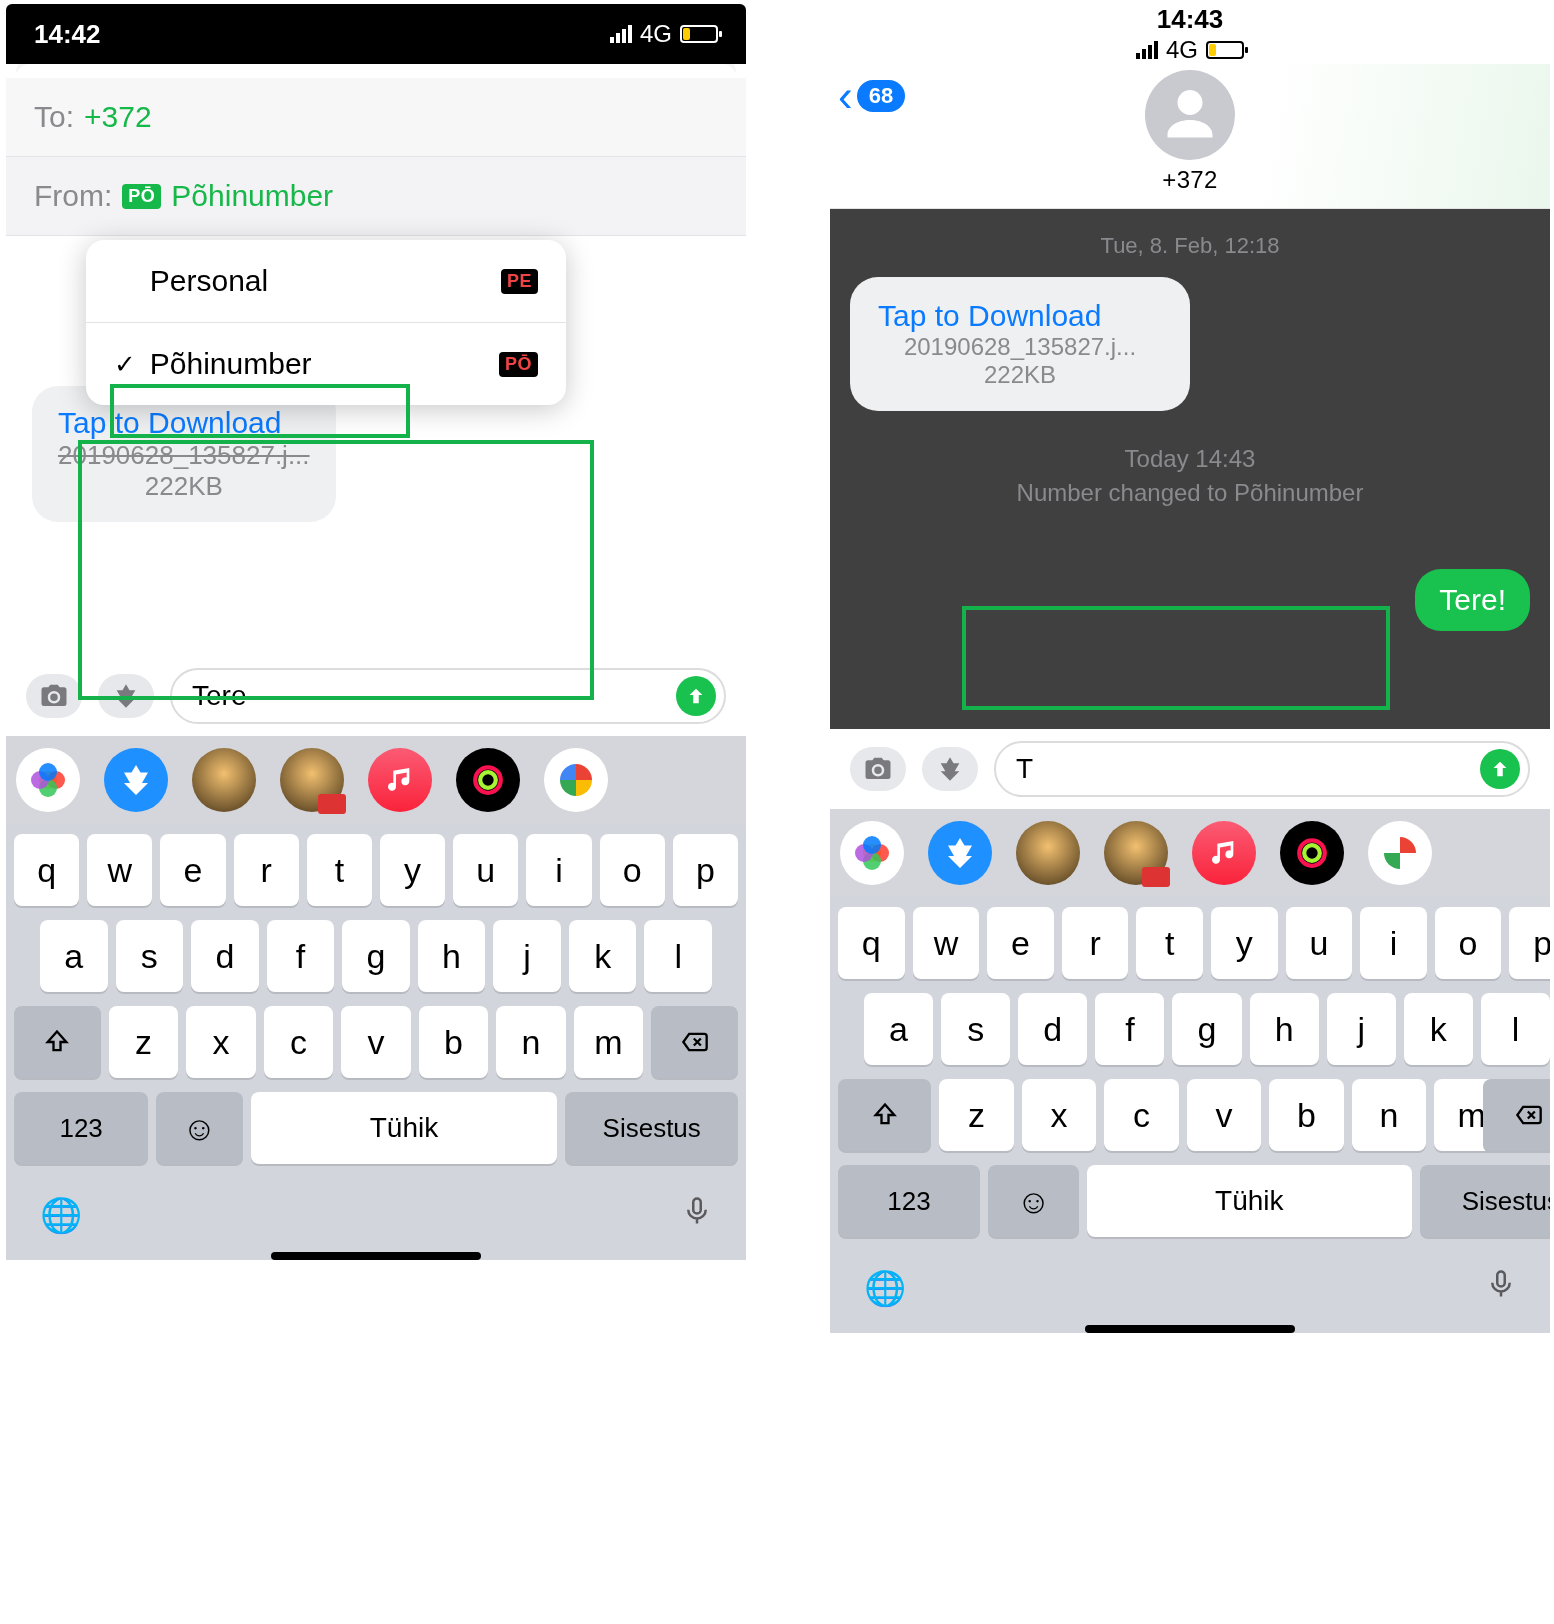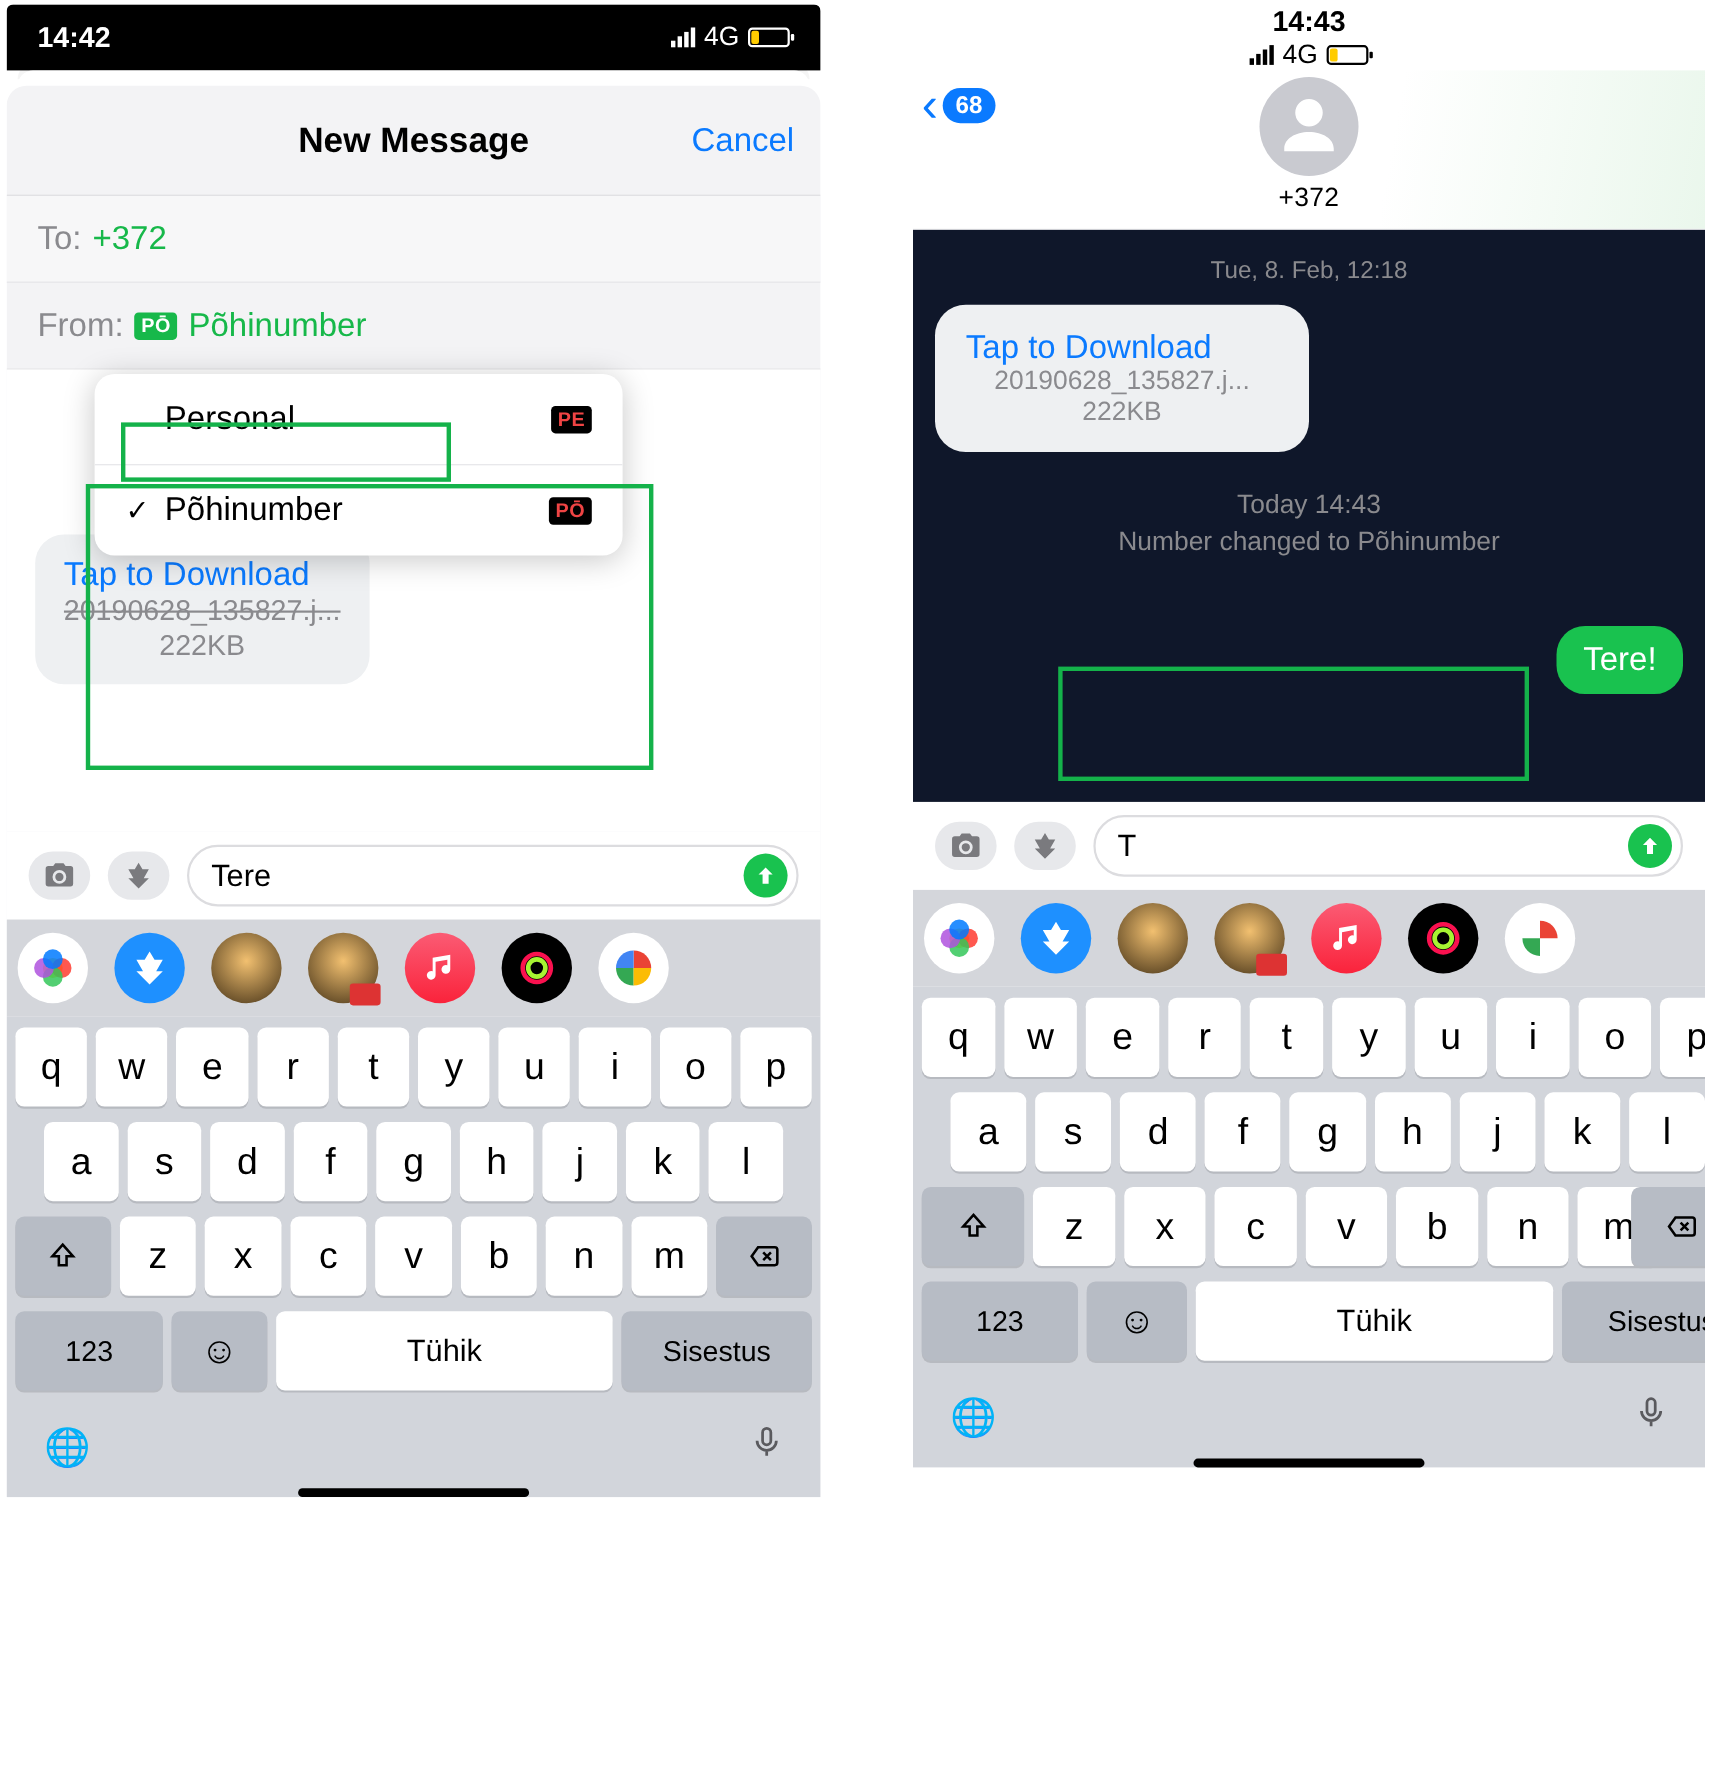--- a/index.html
+++ b/index.html
@@ -84,21 +84,21 @@
 
   
   .chat-header { position:relative; text-align:center; padding: 6px 0 14px; border-bottom: 1px solid #e3e3e6; background: linear-gradient(100deg,#ffffff 60%, #eaf7ec 100%); }
   .backbtn { position:absolute; left: 8px; top: 10px; display:flex; align-items:center; gap:4px; }
   .backbtn .chev { color:#0a7aff; font-size: 44px; font-weight:400; line-height:1; }
   .badge { background:#0a7aff; color:#ffffff; font-size:22px; font-weight:600; border-radius: 18px; padding: 3px 12px; }
   .avatar { width: 90px; height: 90px; border-radius:50%; background:#c9cad0; margin: 0 auto 6px; display:flex; align-items:center; justify-content:center; }
   .avatar svg { width:60px; height:60px; fill:#fff; }
   .contactnum { font-size: 24px; color:#000; letter-spacing:.3px; }
 
-  .thread { padding: 18px 20px; background:#0f172a; position:relative; min-height: 520px; }
+  .thread { padding: 18px 20px; background:#404040; position:relative; min-height: 520px; }
   .datestamp { text-align:center; color:#8a8a8e; font-size:22px; margin: 6px 0 18px; }
   .inbubble { background:#eef0f2; border-radius:28px; padding: 22px 28px; width: 340px; }
   .inbubble .ttd { color:#0a7aff; font-size:30px; }
   .inbubble .fn  { color:#8a8a8e; font-size:24px; text-align:center; }
   .inbubble .sz  { color:#8a8a8e; font-size:24px; text-align:center; }
   .syschange { text-align:center; color:#8a8a8e; font-size:24px; margin-top: 34px; }
   .syschange .t { display:block; margin-bottom: 6px; }
   .outbubble { background:#19c24f; color:#fff; font-size:30px; border-radius: 26px; padding: 14px 24px; position:absolute; right: 20px; }
   #phone2 .keyboard .krow .key:last-child { margin-right: -34px; } 
   #phone2 .appstrip { padding-right: 0; }
@@ -123,24 +123,20 @@
       <span>4G</span>
       <span class="battery">
           <span class="fill"></span>
         </span>
     </span>
   </div>
 
   <div class="sheet-peek"></div>
 
   <div class="modal">
-    <div class="modal-header">
-      <h1>New Message</h1>
-      <span class="cancel">Cancel</span>
-    </div>
 
     <div class="field-row to">
       <span class="label">To:</span>
       <span class="value green">+372</span>
     </div>
 
     <div class="field-row" style="position:relative; min-height:70px;">
       <span class="label">From:</span>
       <span class="sim-badge">PŌ</span>
       <span class="value green">Põhinumber</span>

